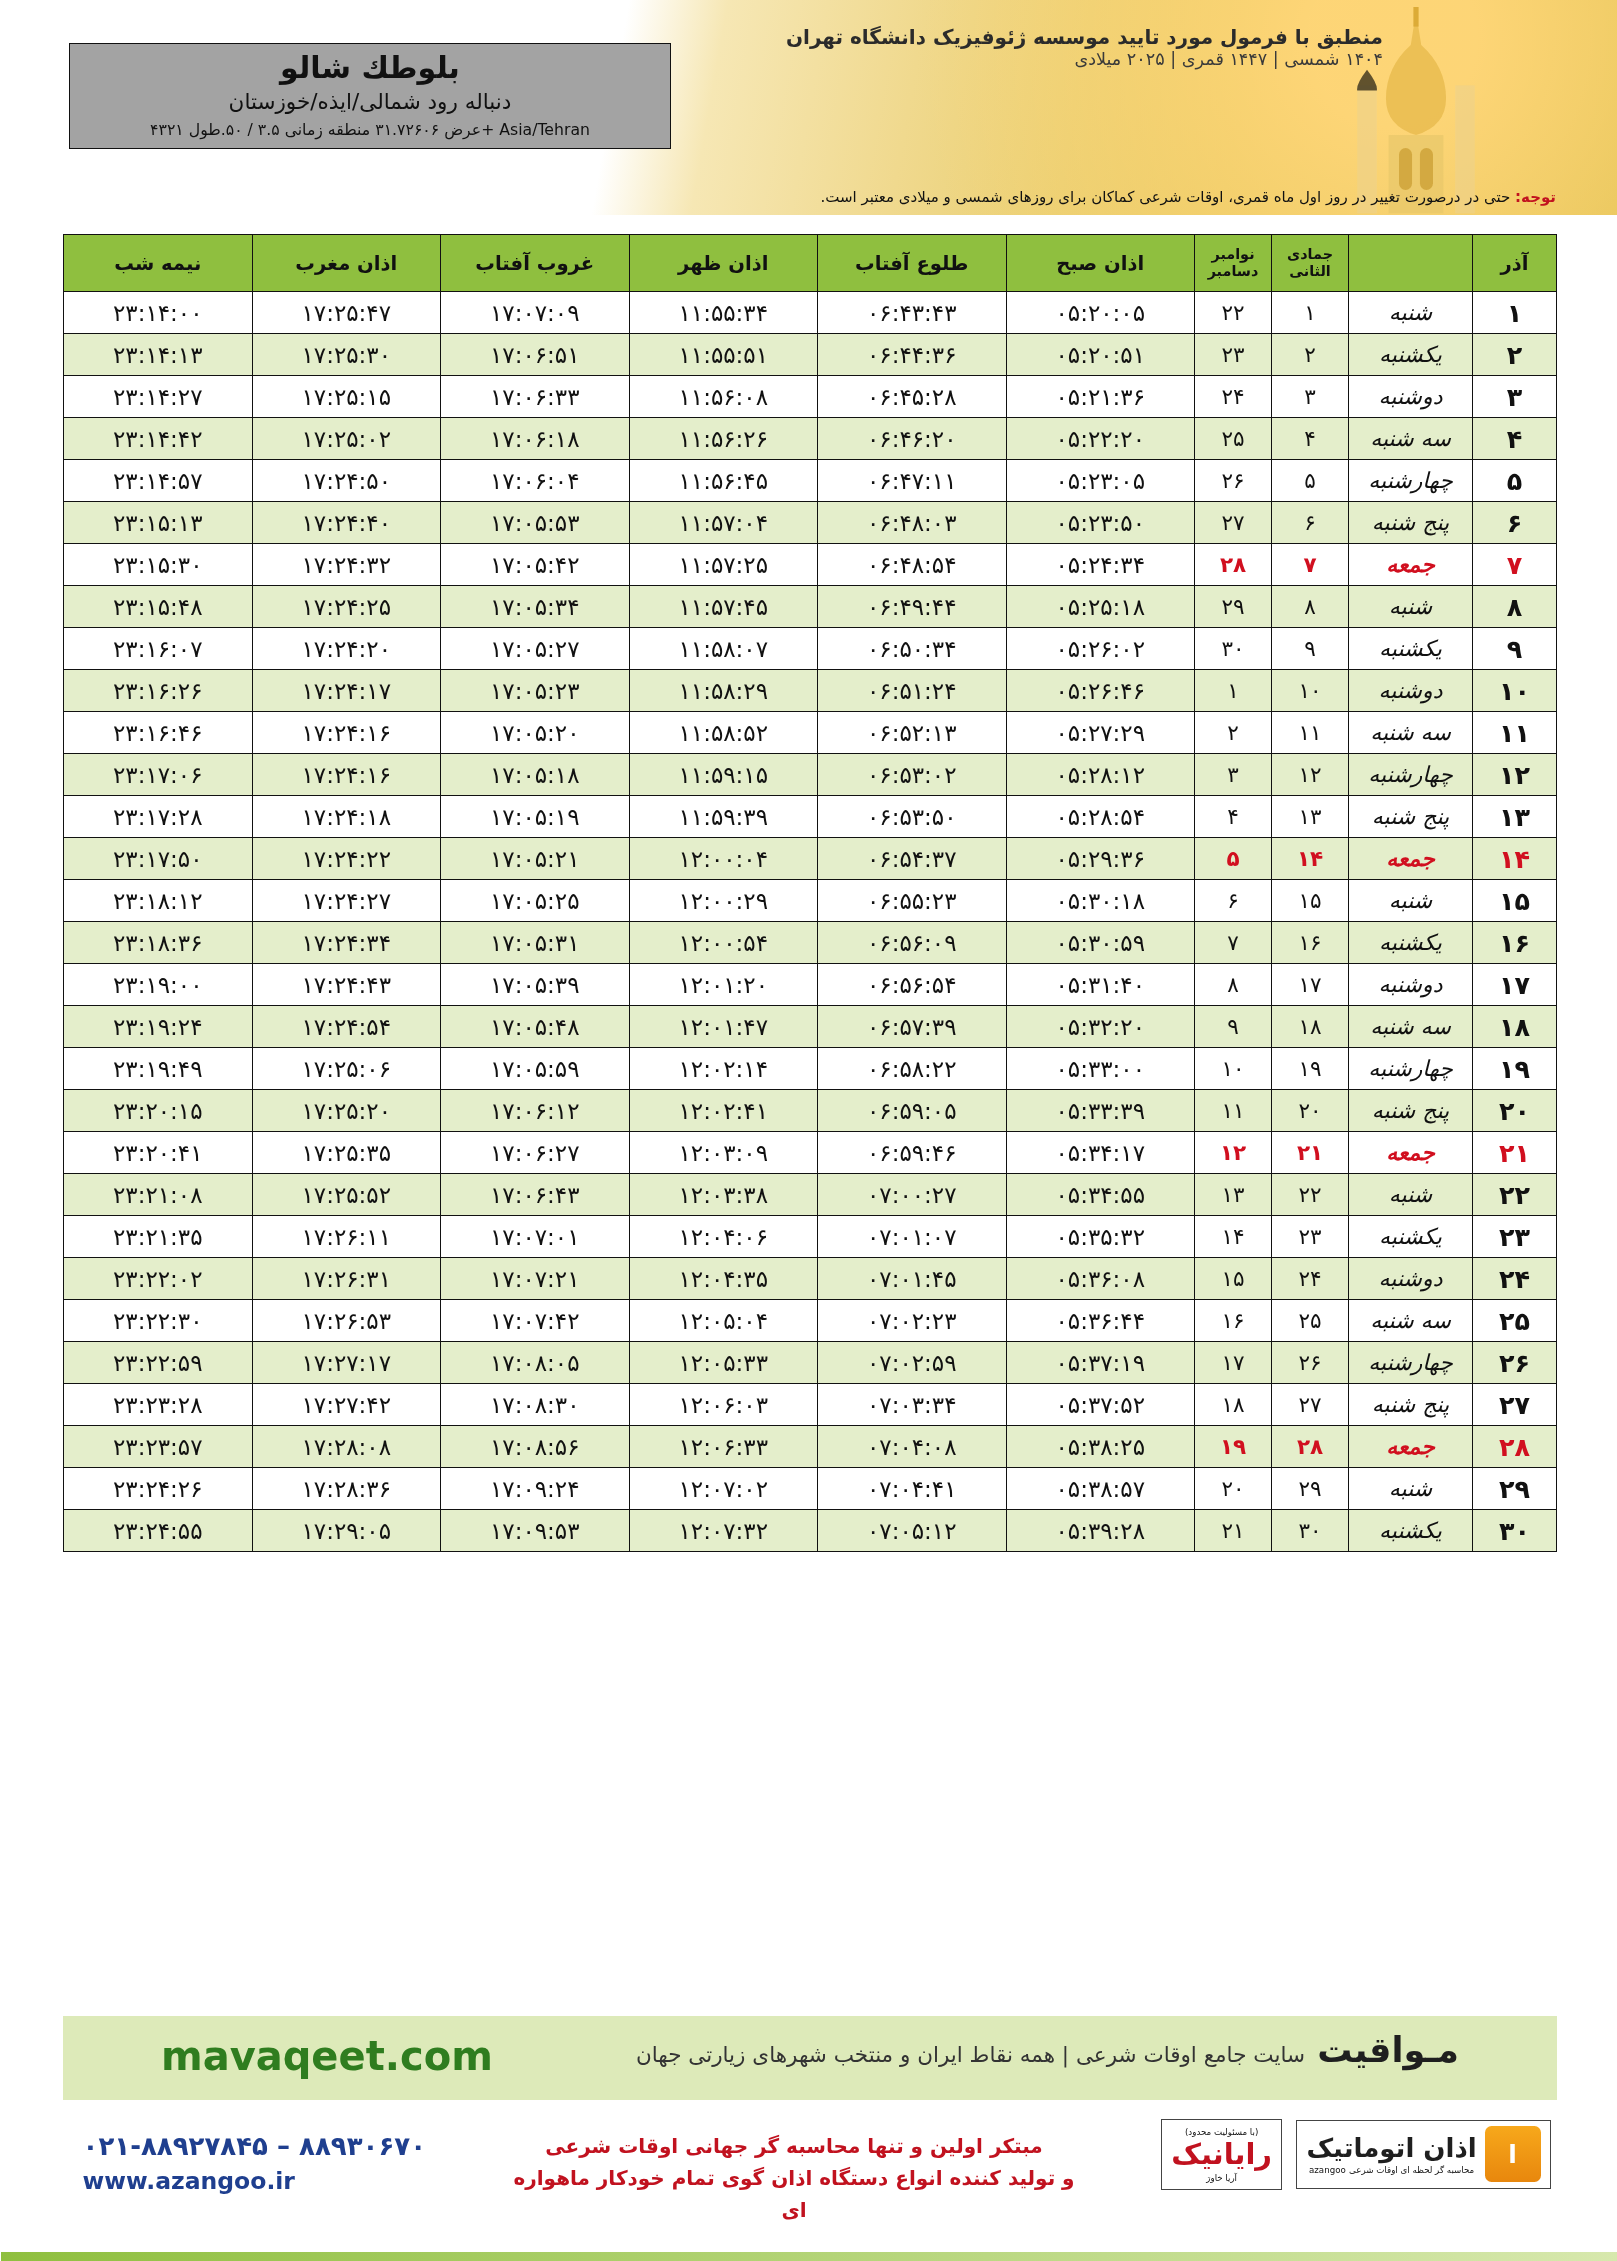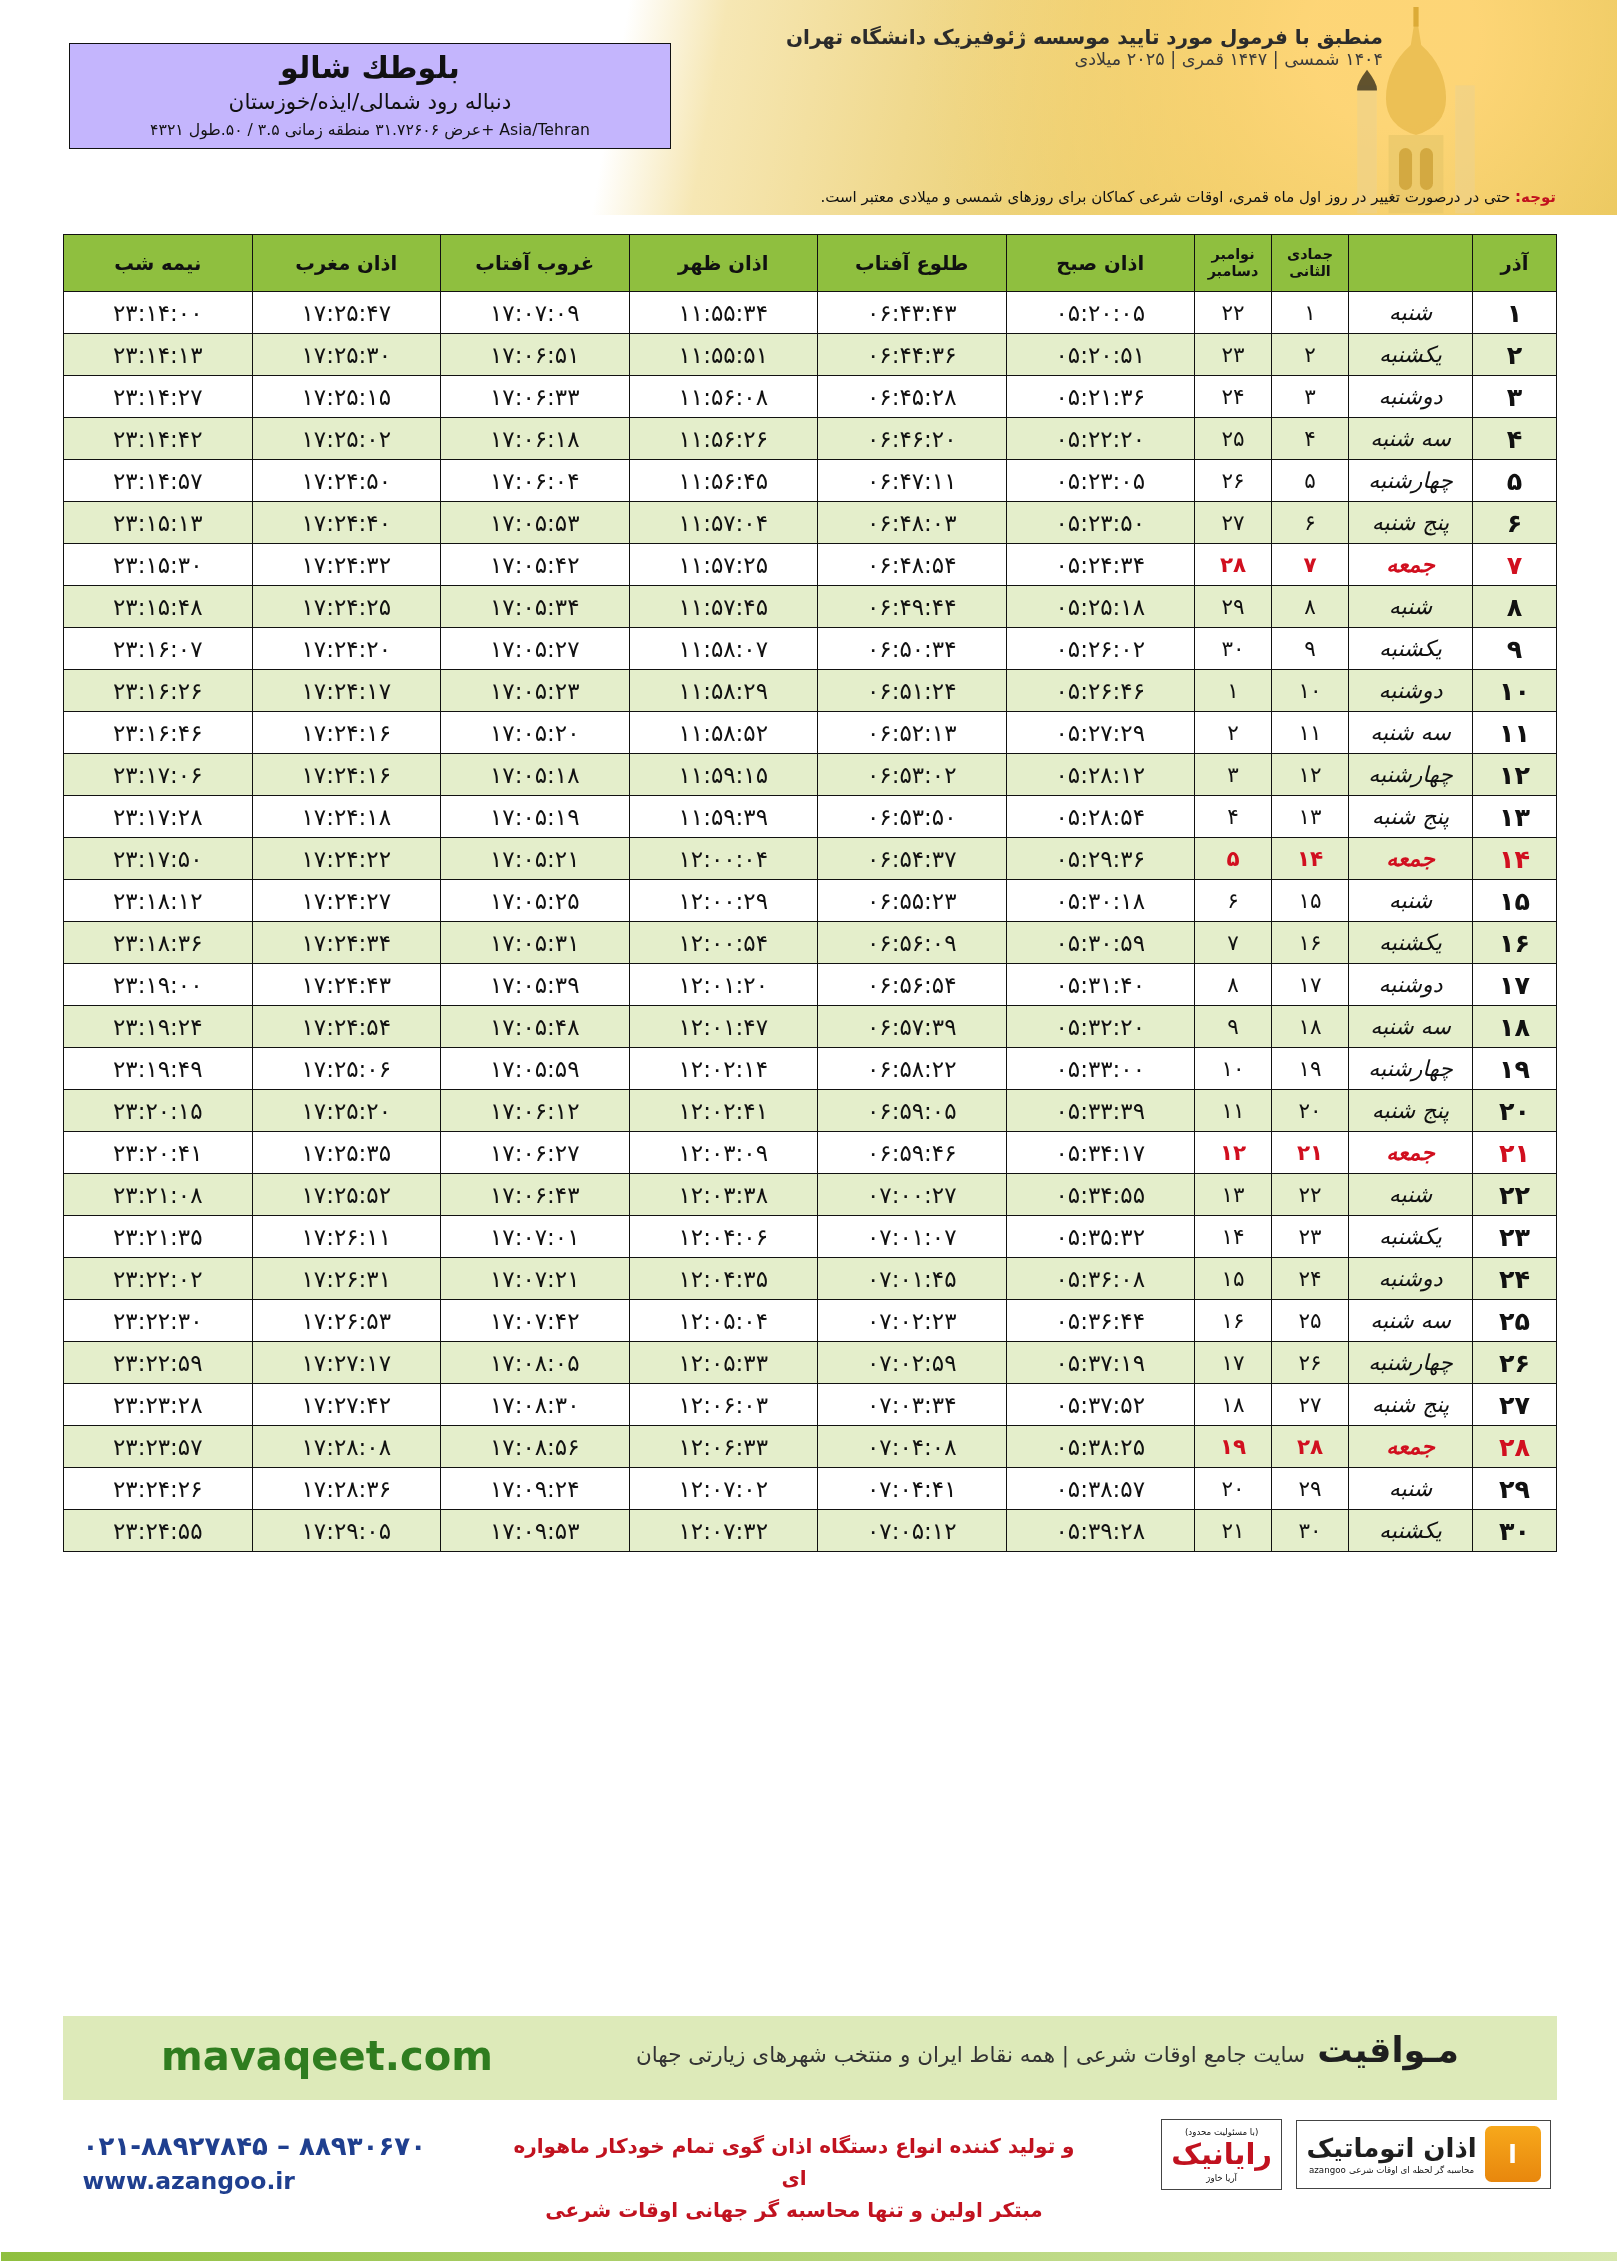--- a/index.html
+++ b/index.html
@@ -38,21 +38,21 @@
   .title-sub{
     font-size:20px;font-weight:bold;color:#2b2b2b;margin-top:7.8px;
   }
   .title-dates{
     font-size:17.6px;color:#3a3a3a;margin-top:0;
   }
 
   
   .loc-box{
     position:absolute;left:69px;top:43px;width:600px;
-    border:1.3px solid #111;background:#c4b5fd;text-align:center;
+    border:1.3px solid #111;background:#a3a3a3;text-align:center;
     padding:6.5px 0 9px 0;z-index:5;
   }
   .loc-city{font-size:30px;font-weight:bold;color:#111;line-height:1.15;}
   .loc-region{font-size:21.5px;color:#111;margin-top:3.9px;}
   .loc-coords{font-size:15.7px;color:#111;margin-top:6.5px;direction:ltr;}
 
   .note-line{
     position:absolute;left:69px;top:188px;width:1487px;text-align:right;
     font-size:15px;color:#111;z-index:6;
   }
@@ -586,22 +586,22 @@
       </div>
     </div>
 
     <div class="footer-bottom">
       <div class="phone">
         <div>۰۲۱-۸۸۹۲۷۸۴۵ – ۸۸۹۳۰۶۷۰</div>
         <div class="site">www.azangoo.ir</div>
       </div>
 
       <div class="mid-text">
+        <div>مبتکر اولین و تنها محاسبه گر جهانی اوقات شرعی</div>
         <div>و تولید کننده انواع دستگاه اذان گوی تمام خودکار ماهواره ای</div>
-        <div>مبتکر اولین و تنها محاسبه گر جهانی اوقات شرعی</div>
       </div>
 
       <div class="logos">
         <div class="logo-box">
           <div style="display:flex;align-items:center;gap:7.8px;">
             <div class="azan-icon">ا</div>
             <div>
               <div class="logo-azan">اذان اتوماتیک</div>
               <small>محاسبه گر لحظه ای اوقات شرعی</small>
               <small>azangoo</small>

